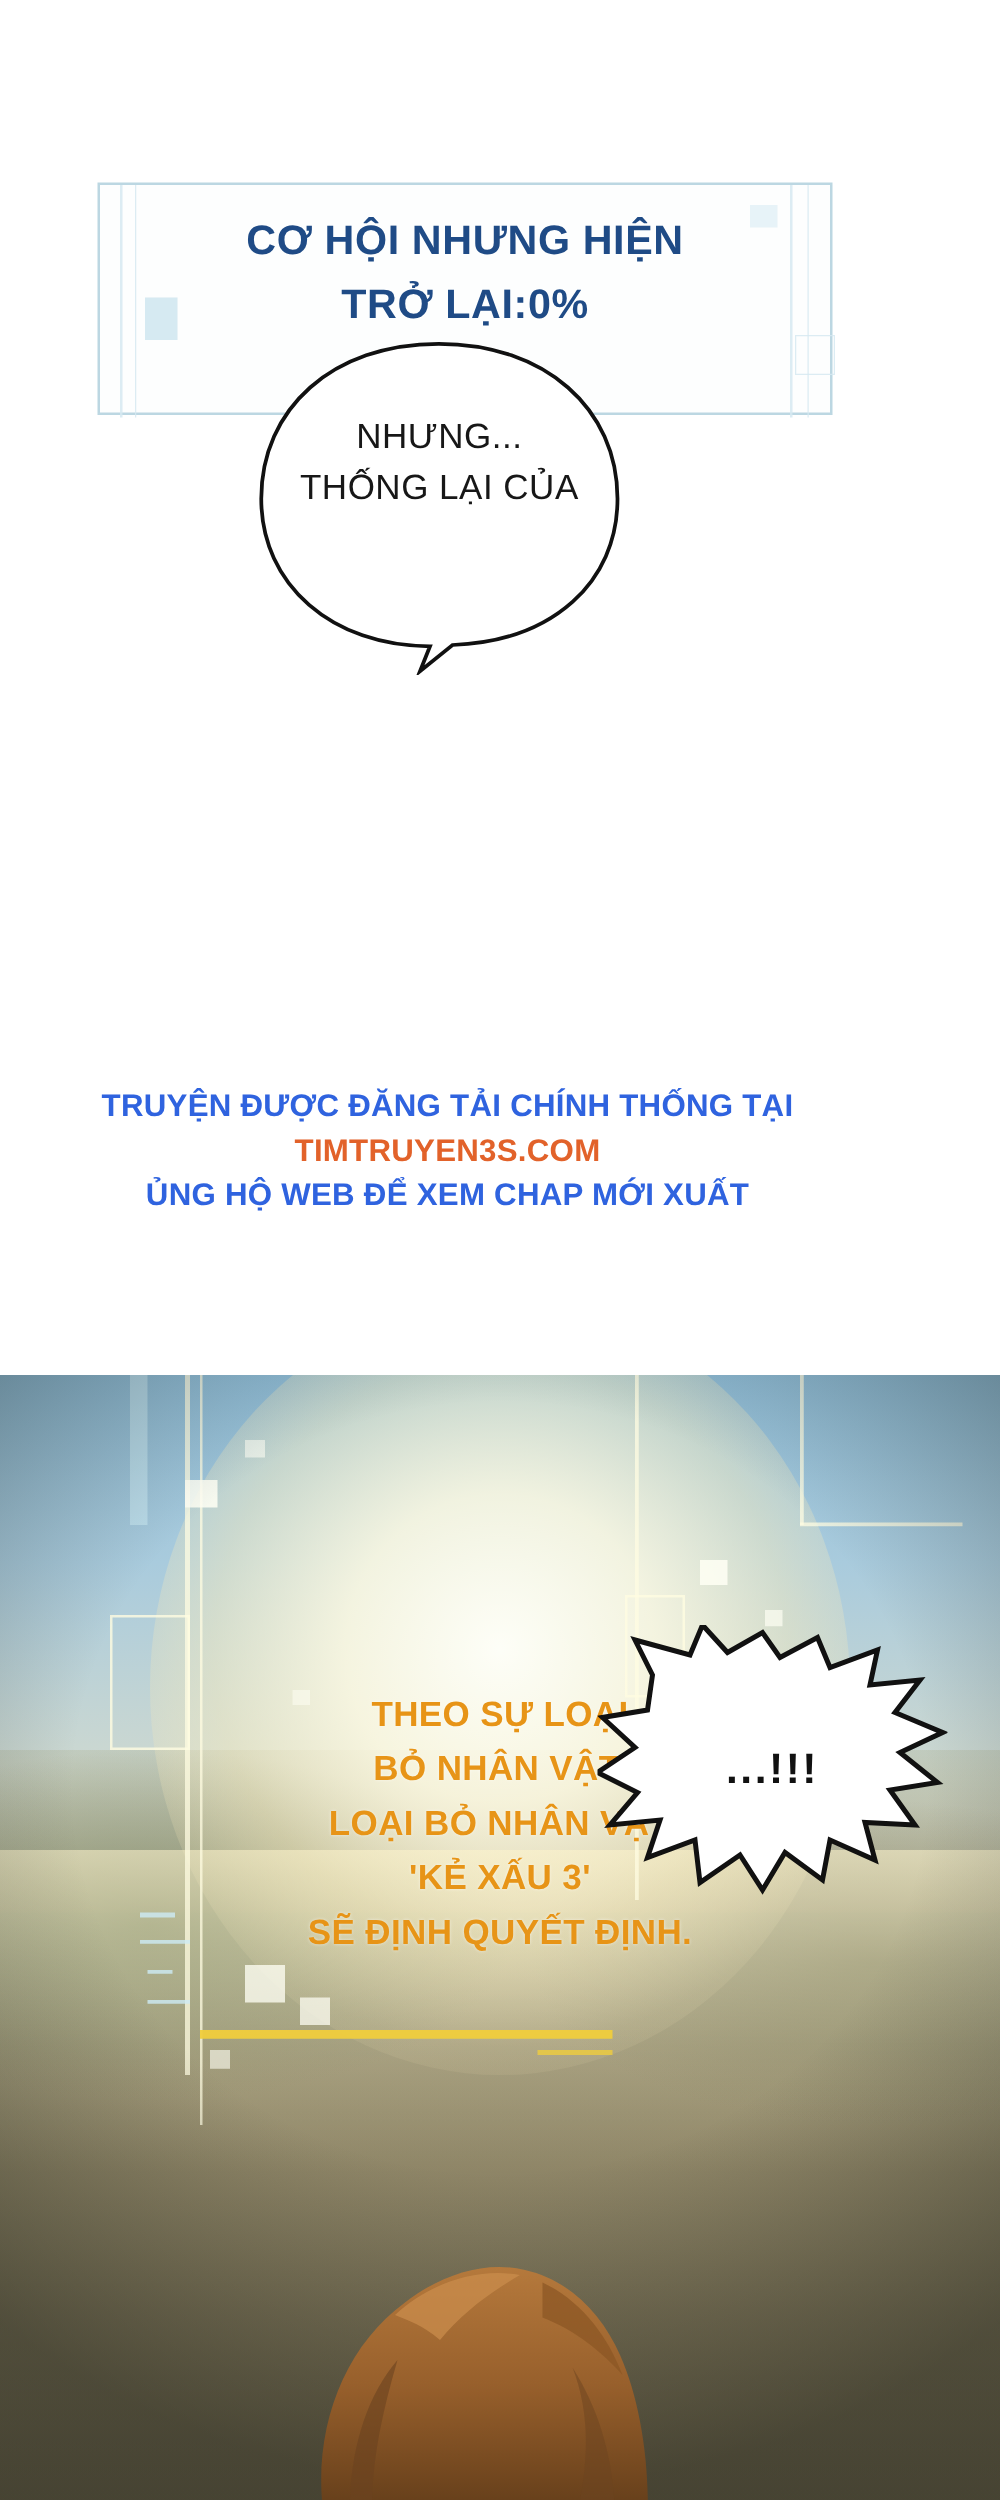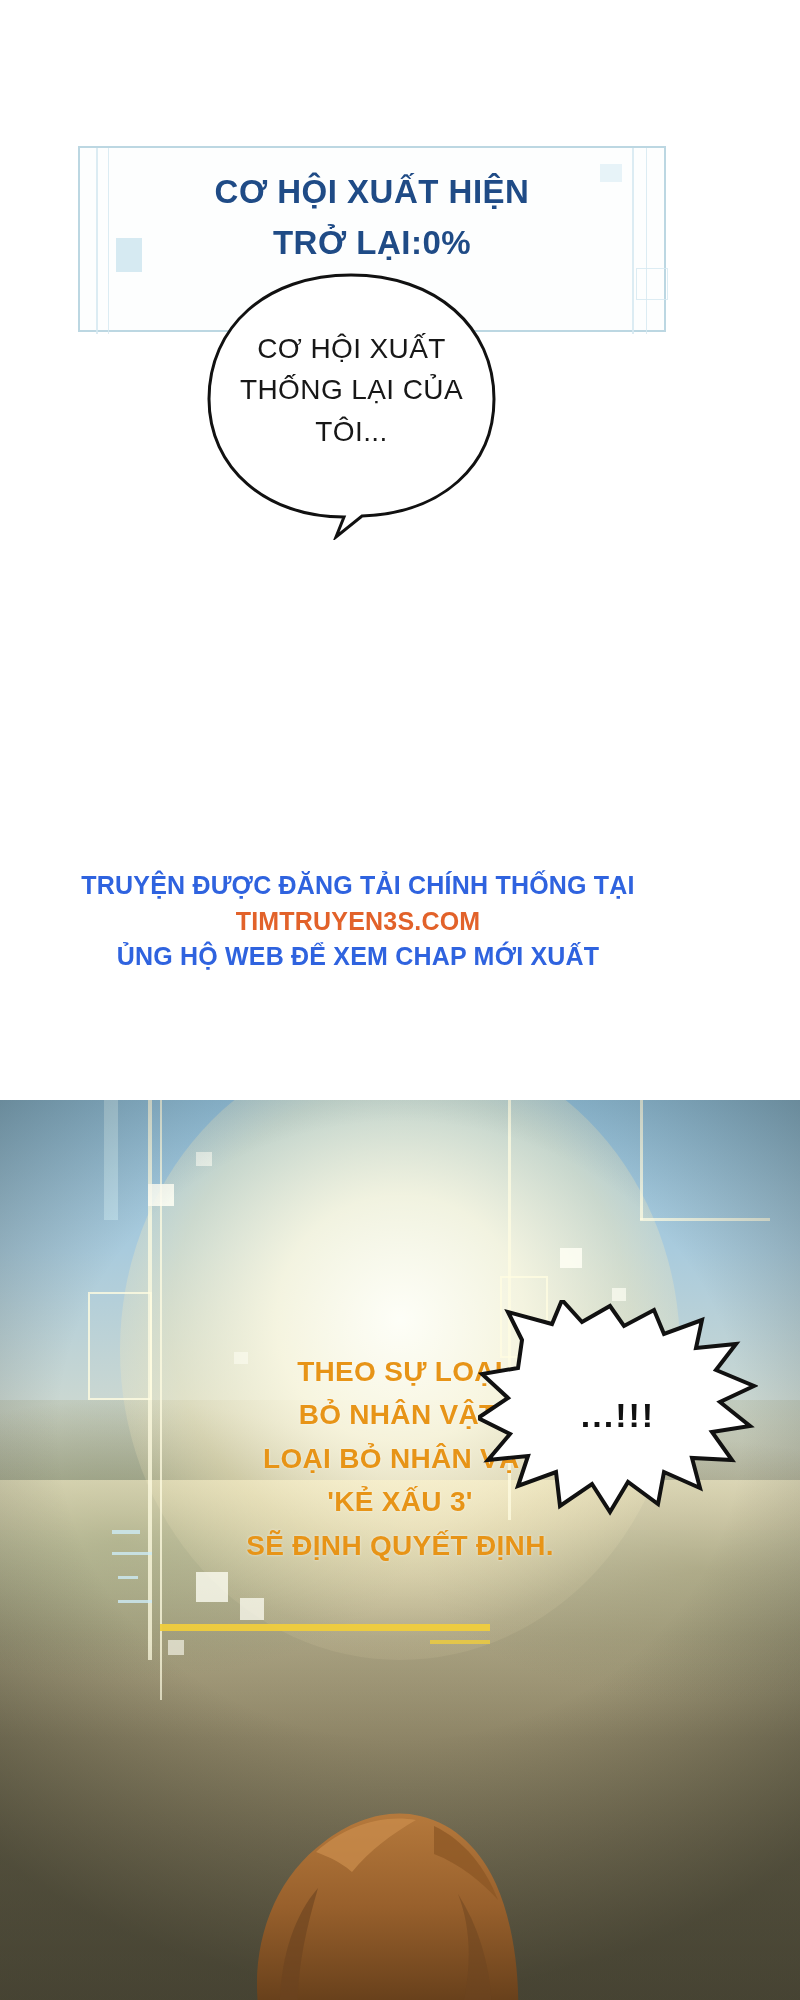--- a/index.html
+++ b/index.html
@@ -218,33 +218,32 @@
 
     <div class="sys-window">
       <span class="deco d1"></span>
       <span class="deco d2"></span>
       <span class="deco d3"></span>
       <span class="deco d4"></span>
       <span class="deco d5"></span>
       <span class="deco d6"></span>
       <span class="deco d8"></span>
       <div class="sys-text">
-        <div>CƠ HỘI XUẤT HIỆN</div>
+        <div>CƠ HỘI NHƯNG HIỆN</div>
         <div>TRỞ LẠI:0%</div>
       </div>
     </div>
 
     <div class="bubble-round">
       <svg width="295" height="268" viewBox="0 0 295 268" aria-hidden="true">
         <path d="M147 3 C62 3 5 55 5 127 C5 196 62 245 140 245 L132 265 L158 244 C238 241 290 194 290 127 C290 55 232 3 147 3 Z" fill="#ffffff" stroke="#111111" stroke-width="3"></path>
       </svg>
       <div class="btext">
-        <div>CƠ HỘI XUẤT</div>
+        <div>NHƯNG...</div>
         <div>THỐNG LẠI CỦA</div>
-        <div>TÔI...</div>
       </div>
     </div>
 
     <div class="credits">
       <div class="l1">TRUYỆN ĐƯỢC ĐĂNG TẢI CHÍNH THỐNG TẠI</div>
       <div class="l2">TIMTRUYEN3S.COM</div>
       <div class="l3">ỦNG HỘ WEB ĐỂ XEM CHAP MỚI XUẤT</div>
     </div>
   </div>
 

